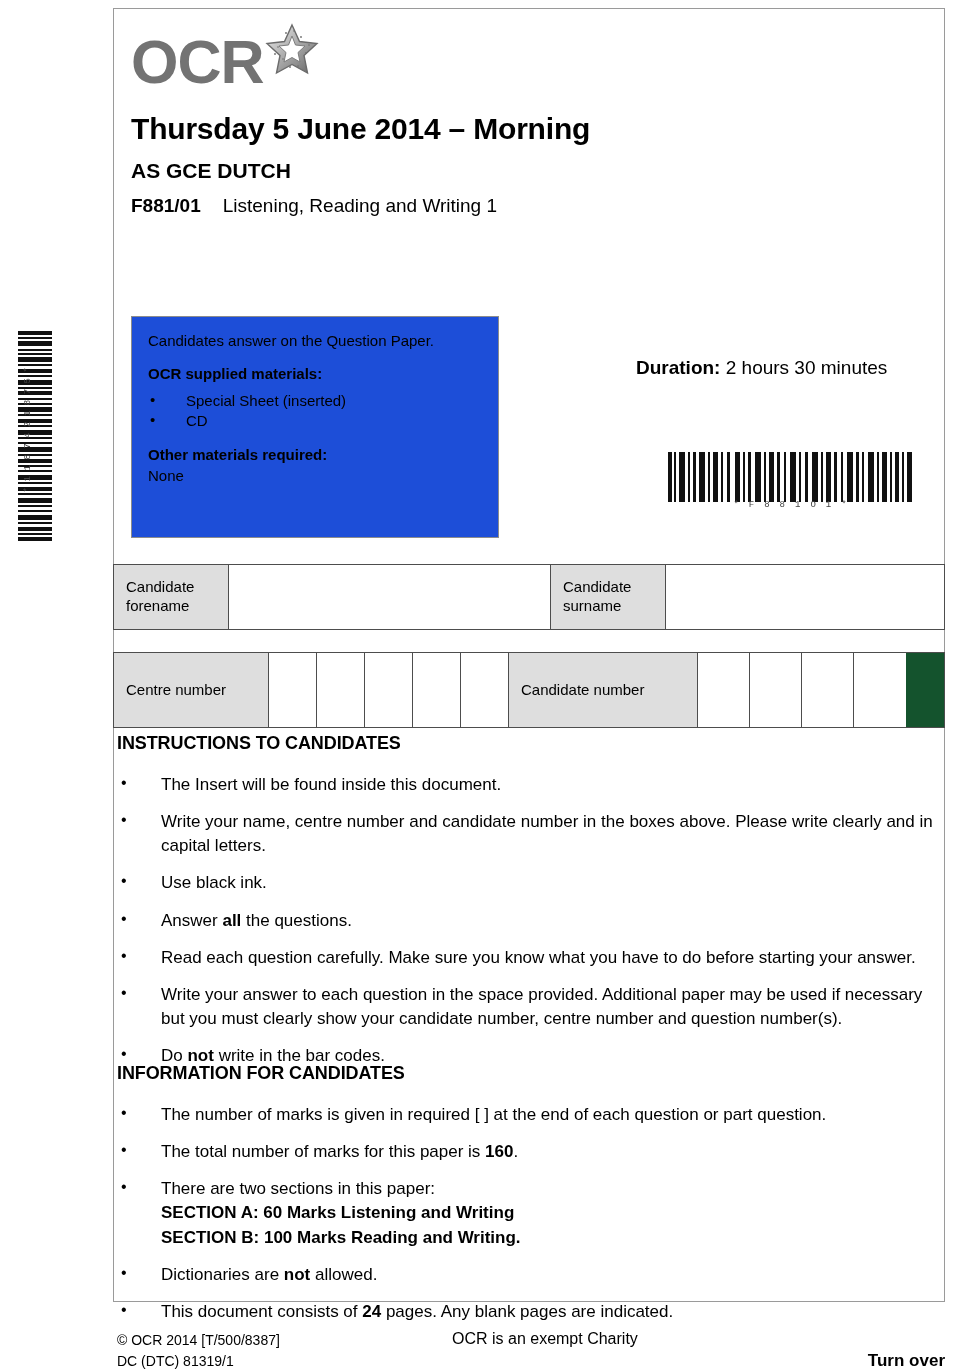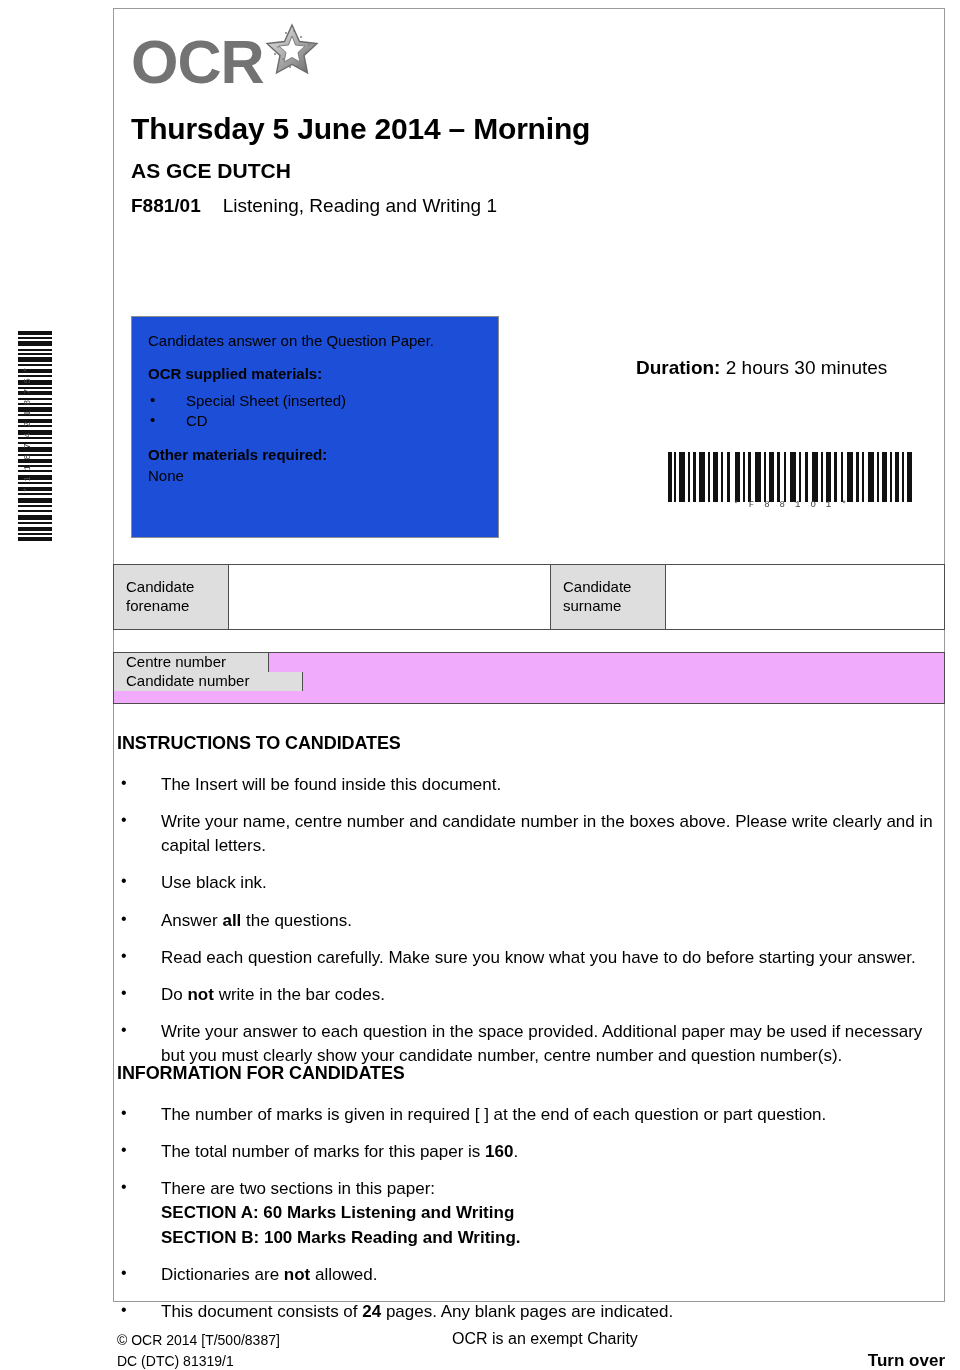--- a/index.html
+++ b/index.html
@@ -179,24 +179,24 @@
     text-indent: 10px;
   }
 
   
   .cand-row {
     position: absolute;
     left: 113px;
     display: flex;
     box-sizing: border-box;
     border: 1px solid #4d4d4d;
-    background: #f0abfc;
+    background: #14532d;
   }
   #row-names { top: 564px; width: 832px; height: 66px; }
-  #row-numbers { top: 652px; width: 832px; height: 52px; flex-direction: column; }
+  #row-numbers { top: 652px; width: 832px; height: 76px; }
 
   .cand-label {
     background: #dedede;
     border-right: 1px solid #4d4d4d;
     box-sizing: border-box;
     display: flex;
     align-items: center;
     padding-left: 12px;
     font-size: 15px;
     line-height: 1.26;
@@ -463,22 +463,22 @@
   <div class="cand-cell n-cell last"></div>
 </div>
 
 <div id="instr-head" class="section-head">INSTRUCTIONS TO CANDIDATES</div>
 <ul id="instr-list" class="bullet-list">
   <li>The Insert will be found inside this document.</li>
   <li>Write your name, centre number and candidate number in the boxes above. Please write clearly and in capital letters.</li>
   <li>Use black ink.</li>
   <li>Answer <b>all</b> the questions.</li>
   <li>Read each question carefully. Make sure you know what you have to do before starting your answer.</li>
+  <li>Write your answer to each question in the space provided. Additional paper may be used if necessary but you must clearly show your candidate number, centre number and question number(s).</li>
   <li>Do <b>not</b> write in the bar codes.</li>
-  <li>Write your answer to each question in the space provided. Additional paper may be used if necessary but you must clearly show your candidate number, centre number and question number(s).</li>
 </ul>
 
 <div id="info-head" class="section-head">INFORMATION FOR CANDIDATES</div>
 <ul id="info-list" class="bullet-list">
   <li>The number of marks is given in required [  ] at the end of each question or part question.</li>
   <li>The total number of marks for this paper is <b>160</b>.</li>
   <li>
     <span>There are two sections in this paper:</span>
     <span class="sub">SECTION A: 60 Marks Listening and Writing</span>
     <span class="sub">SECTION B: 100 Marks Reading and Writing.</span>

